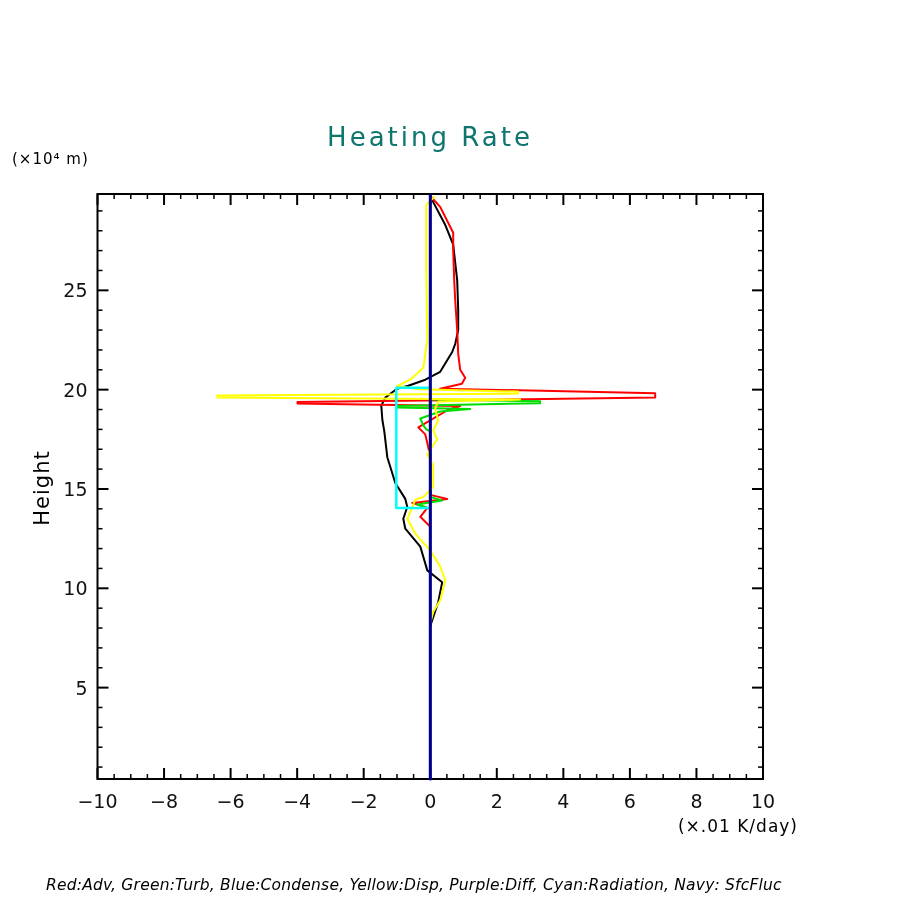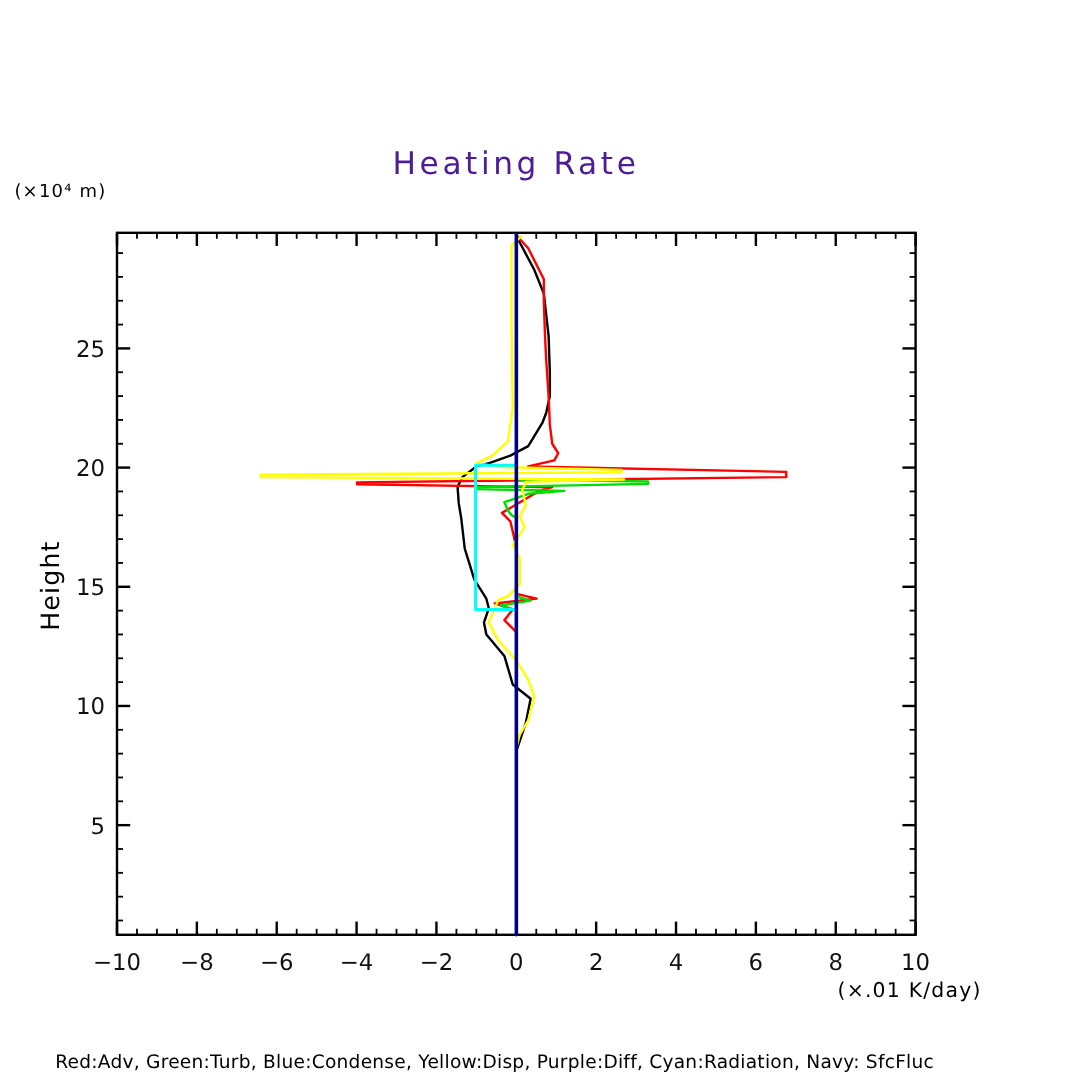--- a/index.html
+++ b/index.html
@@ -3,30 +3,30 @@
 <meta charset="utf-8">
 <style>
   html,body{margin:0;padding:0;}
   body{
     width:904px;height:904px;position:relative;background:#ffffff;
     font-family:"DejaVu Sans", sans-serif;color:#000;overflow:hidden;
   }
   .abs{position:absolute;white-space:nowrap;}
   #chart-title{
     left:97px;top:122px;width:666px;text-align:center;
-    font-size:26px;letter-spacing:3px;color:#4c1d95;
+    font-size:26px;letter-spacing:3px;color:#0f766e;
   }
   #y-unit-label{left:12px;top:150px;font-size:15px;letter-spacing:1px;}
   #y-axis-title{
     left:-28px;top:476px;width:140px;text-align:center;
     font-size:21px;letter-spacing:1px;
     transform:rotate(-90deg);transform-origin:center center;
   }
-  #x-unit-label{left:586px;top:816px;width:232px;text-align:right;font-size:17px;letter-spacing:1px;}
-  #legend-caption{left:46px;top:876px;font-size:15.5px;letter-spacing:0.2px;}
+  #x-unit-label{left:566px;top:816px;width:232px;text-align:right;font-size:17px;letter-spacing:1px;}
+  #legend-caption{left:46px;top:876px;font-size:15.5px;letter-spacing:0.2px;font-style:italic;}
   #chart-svg{position:absolute;left:0;top:0;}
   text.ticklab{font-family:"DejaVu Sans", sans-serif;font-size:19px;fill:#111;}
 </style>
 </head>
 <body>
 
 <svg id="chart-svg" width="904" height="904">
     <rect x="97.5" y="194" width="665.5" height="585" fill="none" stroke="#000000" stroke-width="2"></rect>
     <line x1="114.1375" y1="779" x2="114.1375" y2="774" stroke="#000000" stroke-width="1.5"></line>
     <line x1="114.1375" y1="194" x2="114.1375" y2="199" stroke="#000000" stroke-width="1.5"></line>

